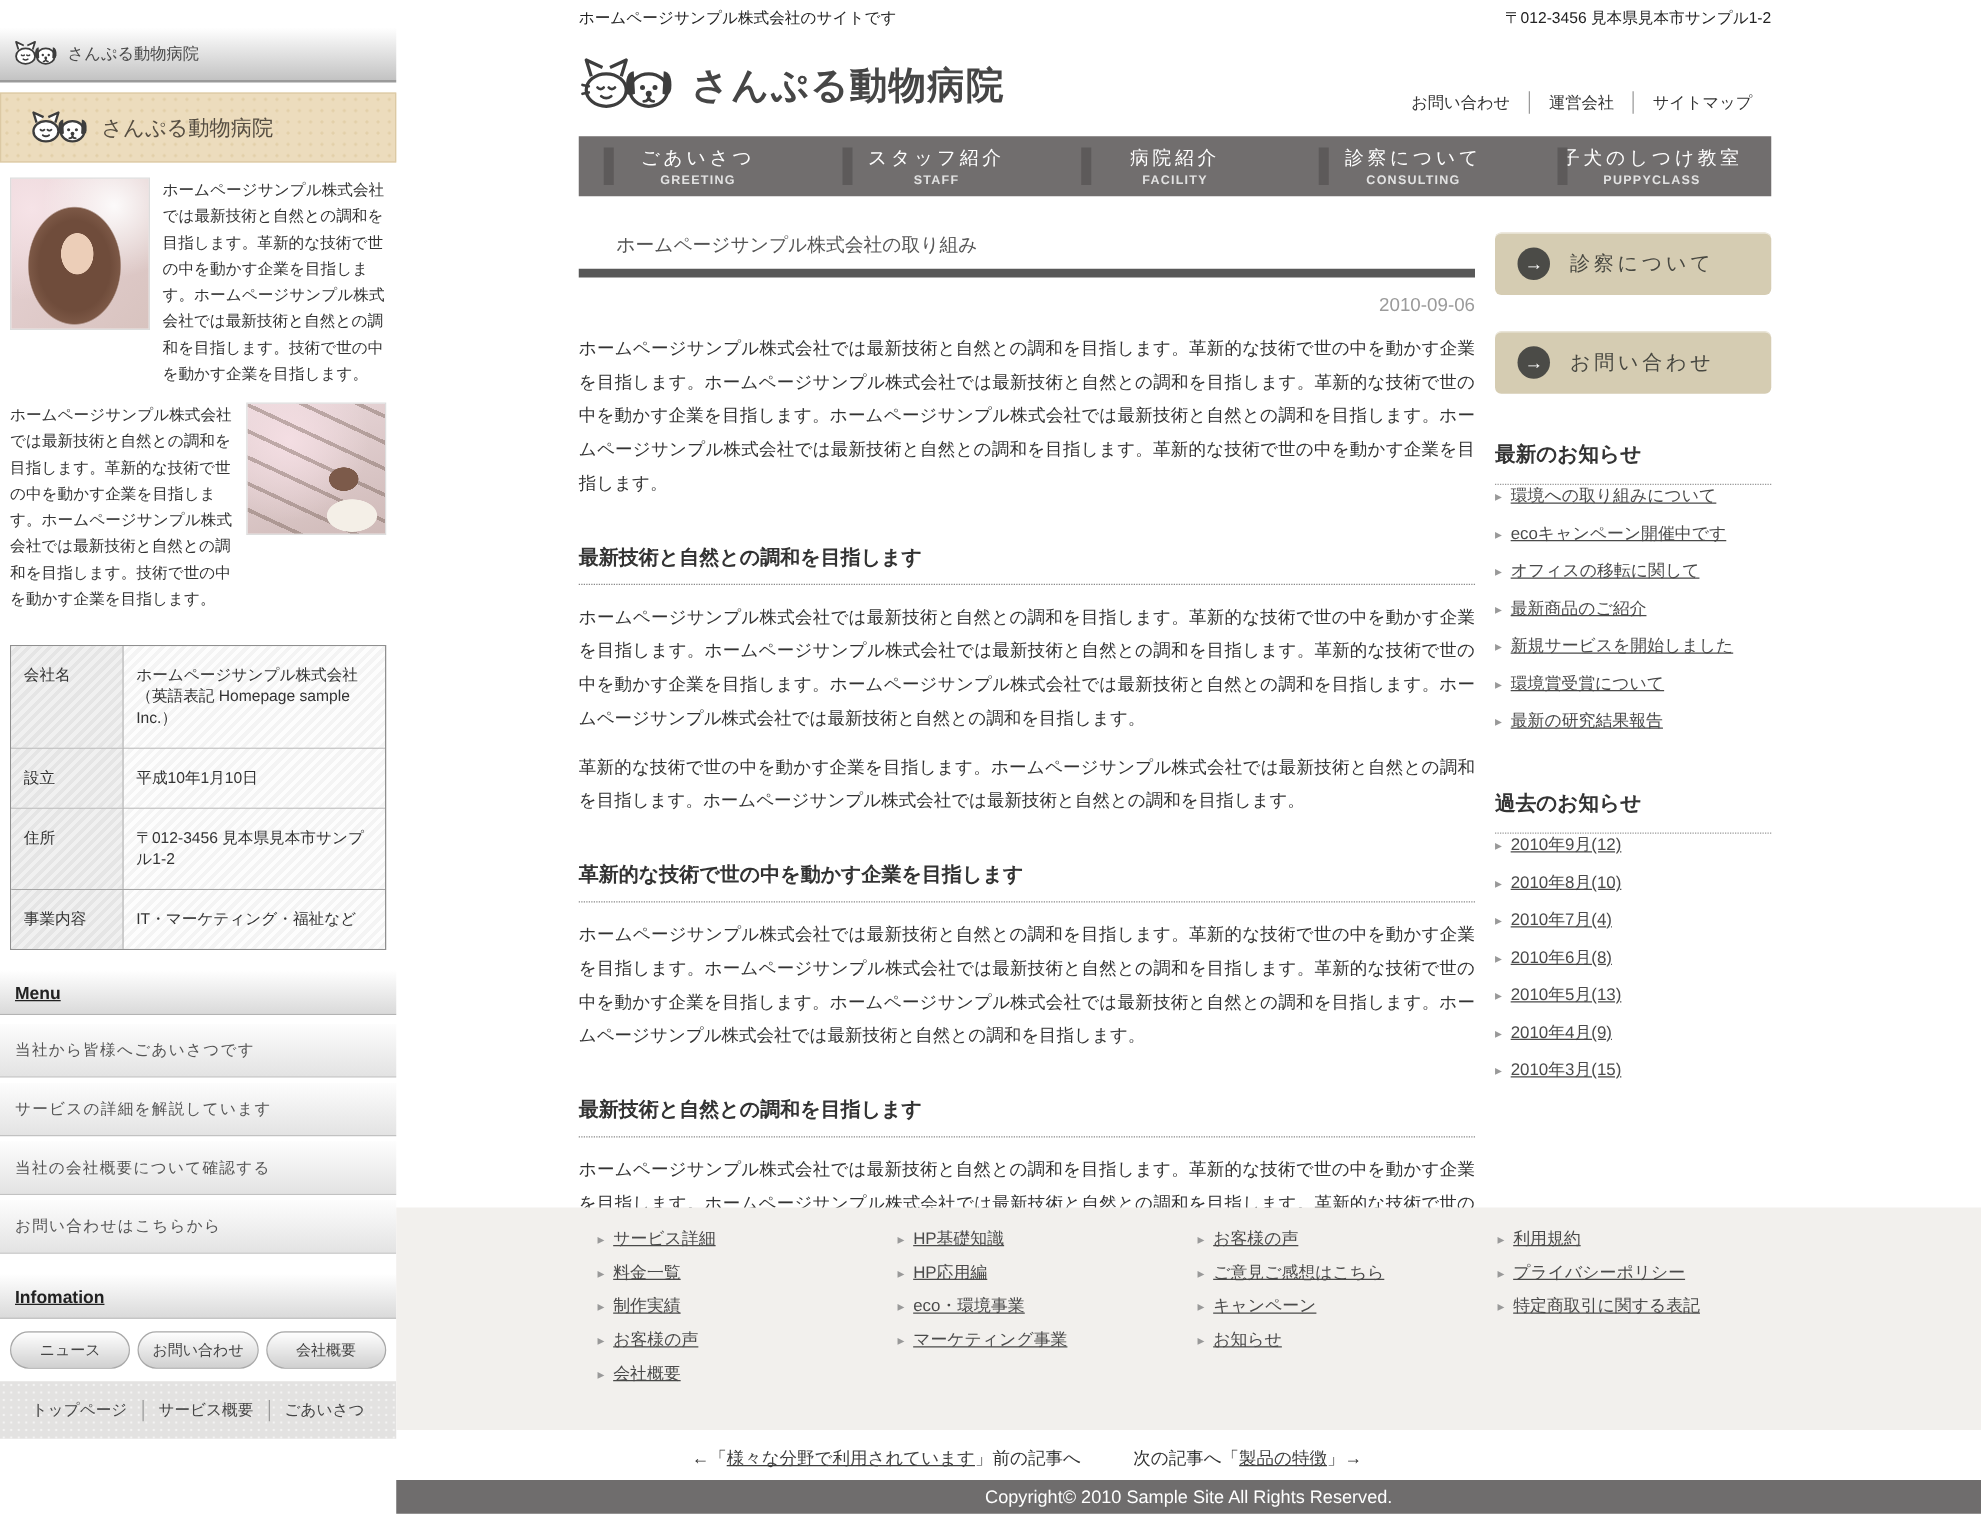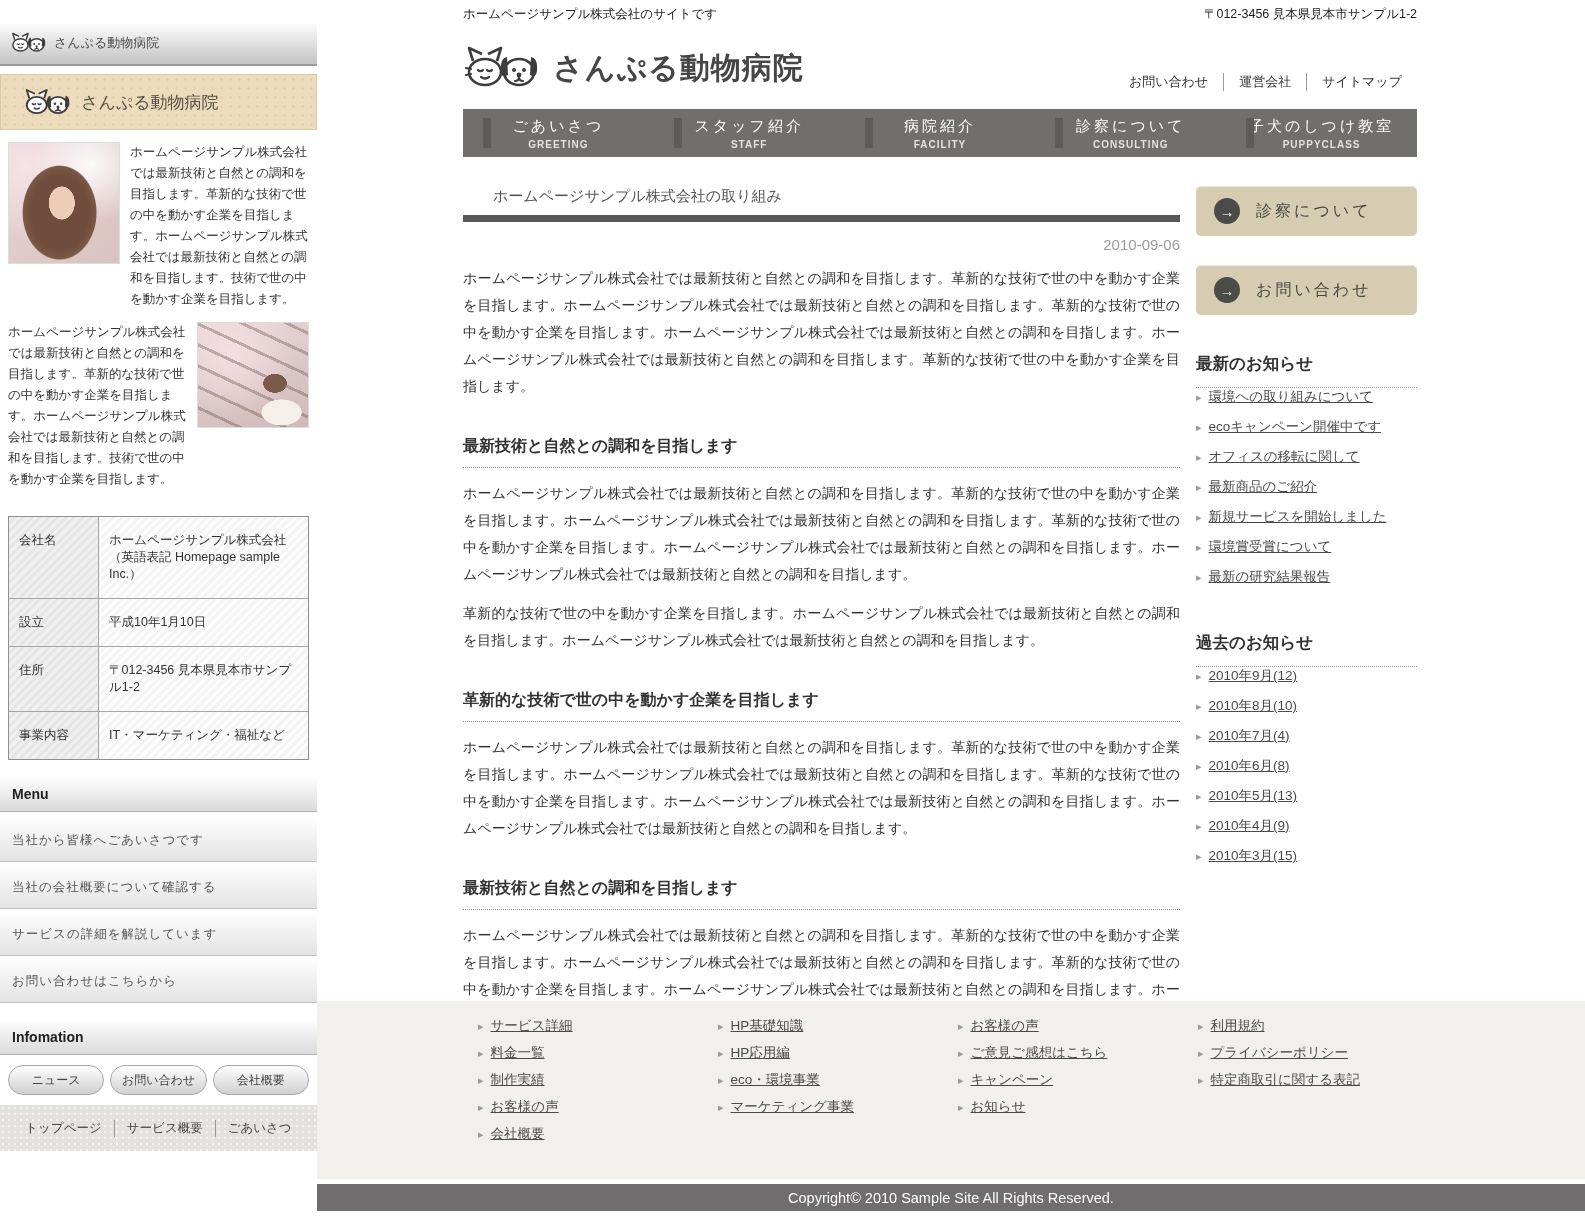--- a/index.html
+++ b/index.html
@@ -36,21 +36,21 @@
       linear-gradient(160deg,#ead8db,#cfbab8); }
   .lp-table { margin:26px 8px 0; border:1px solid #8f8f8f; font-size:12.5px; color:#333; }
   .lp-row { display:flex; border-bottom:1px solid #a5a5a5; }
   .lp-row:last-child { border-bottom:none; }
   .lp-cell-label { width:90px; padding:15px 10px; border-right:1px solid #a5a5a5;
      background:repeating-linear-gradient(135deg,#f0f0f0 0 3px,#e5e5e5 3px 6px); }
   .lp-cell-value { flex:1; padding:15px 10px; white-space:pre-line;
      background:repeating-linear-gradient(135deg,#fdfdfd 0 3px,#f4f4f4 3px 6px); }
   .lp-subhead { margin-top:16px; height:36px; background:linear-gradient(#ffffff,#dadada);
      border-bottom:1px solid #b3b3b3; font-size:14px; font-weight:bold; color:#222;
-     display:flex; align-items:center; padding-left:12px; }
+     display:flex; align-items:center; padding-left:12px;text-decoration:underline; }
   .lp-menu { margin-top:6px; }
   .lp-menu-item { height:44px; margin-bottom:3px; background:linear-gradient(#fdfdfd,#e3e3e3);
      border-top:1px solid #fff; border-bottom:1px solid #c2c2c2; font-size:12.5px; color:#555;
      display:flex; align-items:center; padding-left:12px; letter-spacing:1px; cursor:pointer; }
   .lp-buttons { display:flex; gap:6px; margin:10px 8px 0; }
   .lp-pill { flex:1; height:30px; border:1px solid #a8a8a8; border-radius:15px;
      background:linear-gradient(#fefefe,#d0d0d0); font-size:12px; color:#444;
      display:flex; align-items:center; justify-content:center; cursor:pointer; }
   .lp-footnav { margin-top:10px; height:46px; background:#e3e2e1;
      background-image:radial-gradient(rgba(255,255,255,.6) 1px, transparent 1.2px); background-size:6px 6px;
@@ -99,21 +99,21 @@
   .side-block { margin-top:38px; }
   .side-block.archive { margin-top:46px; }
   .side-head { font-size:16.5px; font-weight:bold; color:#333; padding-bottom:12px;
      border-bottom:1px dotted #999; }
   .side-list { list-style:none; }
   .side-list li { margin-bottom:12px; font-size:13.5px; }
   .bullet { color:#999; font-size:11px; margin-right:7px; }
   .side-list a { color:#4a4a4a; text-decoration:underline; }
 
   
-  .footer-band { position:absolute; left:317px; top:1001px; width:1268px; height:178px; background:#f2f0ed; }
+  .footer-band { position:absolute; left:317px; top:966px; width:1268px; height:178px; background:#f2f0ed; }
   .fcols { display:flex; padding:16px 0 0 161px; }
   .fcol { width:240px; }
   .fcol div { margin-bottom:9px; font-size:13.5px; }
   .fcol a { color:#4a4a4a; text-decoration:underline; }
   .footer-copy { position:absolute; left:317px; top:1184px; width:1268px; height:27px; background:#6f6d6d;
      color:#fff; font-size:14.5px; display:flex; align-items:center; justify-content:center; }
 
   .logo-svg { display:block; }
 </style>
 </head>
@@ -198,22 +198,22 @@
       </div>
       <div class="lp-row">
         <div class="lp-cell-label">事業内容</div>
         <div class="lp-cell-value">IT・マーケティング・福祉など</div>
       </div>
     </div>
 
     <div class="lp-subhead">Menu</div>
     <div class="lp-menu">
       <div class="lp-menu-item">当社から皆様へごあいさつです</div>
+      <div class="lp-menu-item">サービスの詳細を解説しています</div>
       <div class="lp-menu-item">当社の会社概要について確認する</div>
-      <div class="lp-menu-item">サービスの詳細を解説しています</div>
       <div class="lp-menu-item">お問い合わせはこちらから</div>
     </div>
 
     <div class="lp-subhead">Infomation</div>
     <div class="lp-buttons">
       <div class="lp-pill">ニュース</div>
       <div class="lp-pill">お問い合わせ</div>
       <div class="lp-pill">会社概要</div>
     </div>
 

